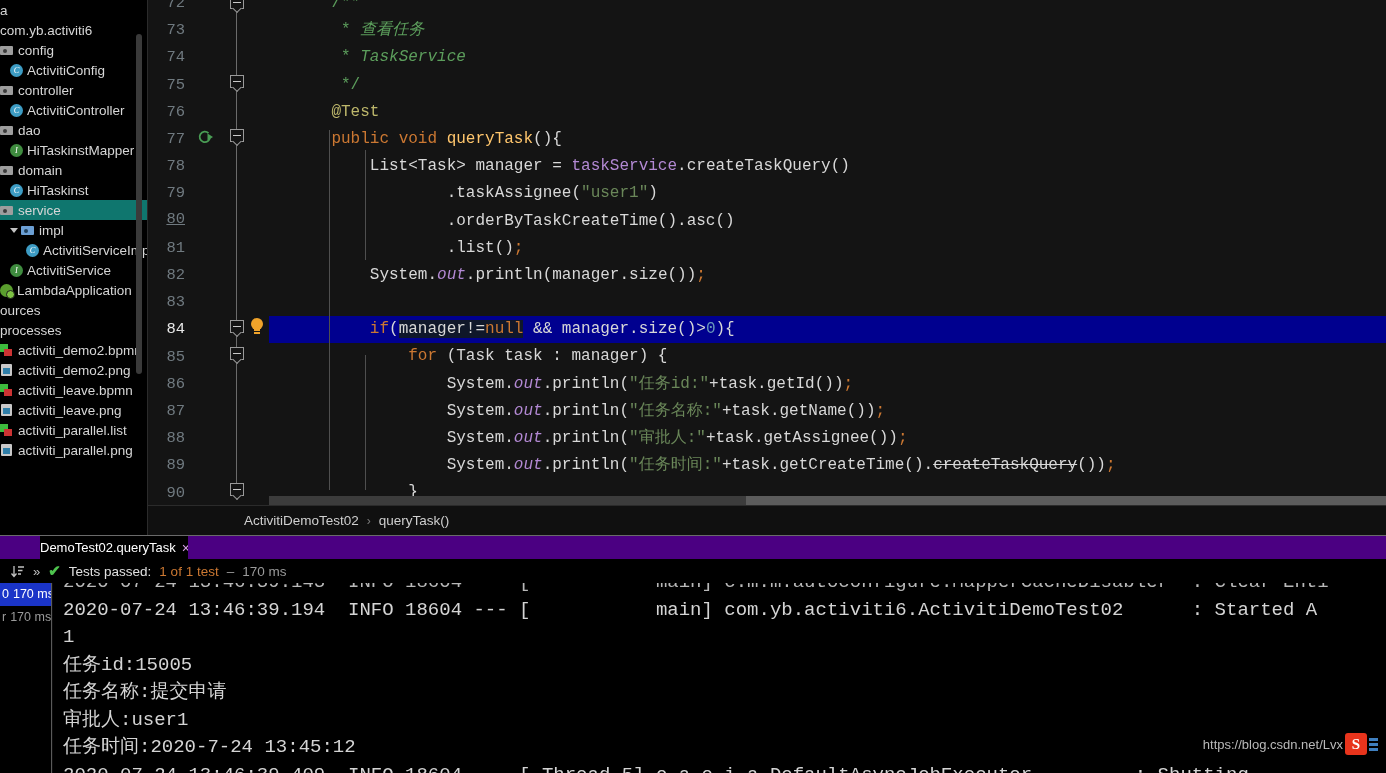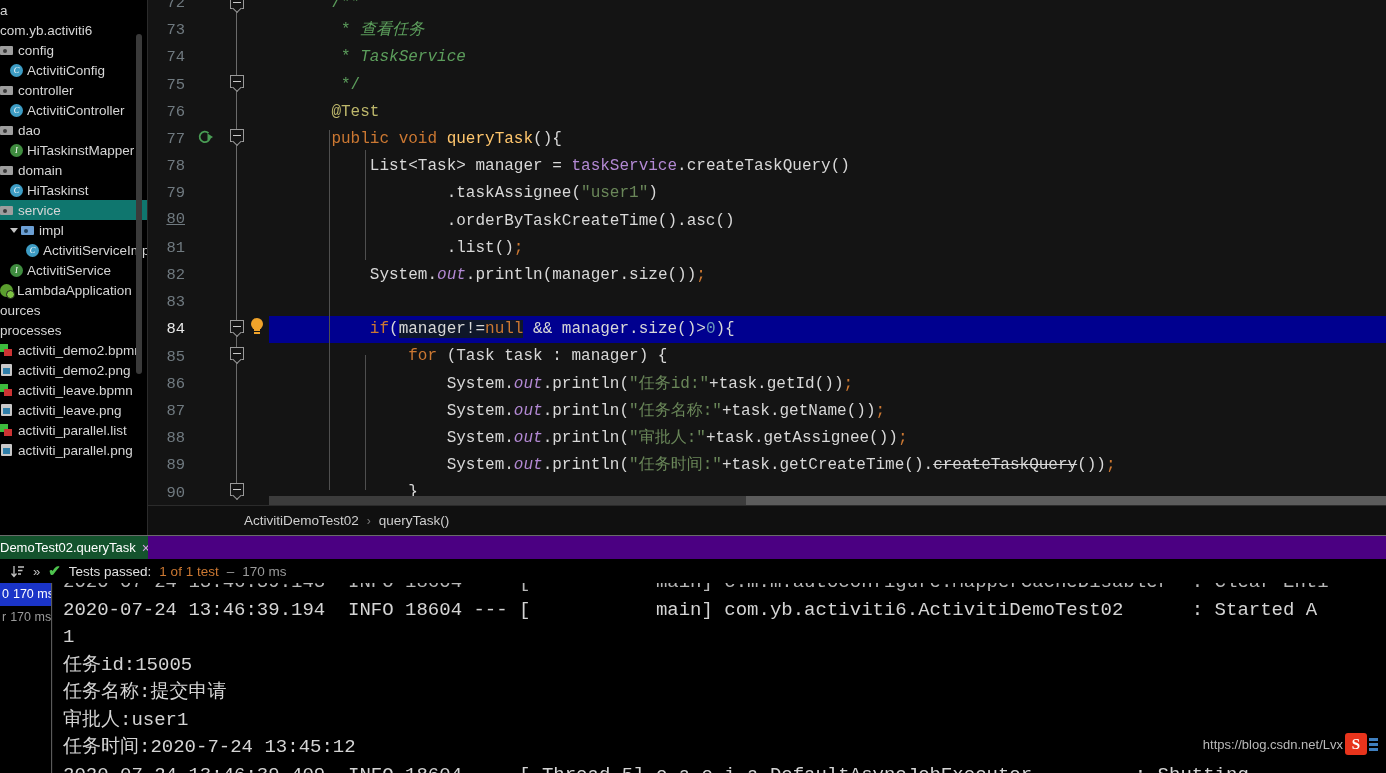--- a/index.html
+++ b/index.html
@@ -148,22 +148,22 @@
     border-top:1px solid #2b2b2b;
   }
   .bc-sep { margin:0 8px; color:#7a7a7a; font-size:12px; }
 
   
   .runtab-bar {
     position:absolute; left:0; top:535px; right:0; height:24px; background:#4b0082;
     border-top:1px solid #6a6a6a; display:flex; align-items:center;
   }
   .runtab-active {
-    height:24px; width:148px; background:#14532d; display:flex; align-items:center;
-    padding-left:0px; font-size:13px; color:#ffffff; white-space:nowrap; overflow:hidden;
+    height:24px; width:148px; background:#000000; display:flex; align-items:center;
+    padding-left:0px; font-size:13px; color:#ffffff; white-space:nowrap; overflow:hidden;margin-left:40px;
   }
   .runtab-close { color:#d8a0e8; margin-left:6px; font-size:14px; }
 
   
   .test-status {
     position:absolute; left:0; top:559px; right:0; height:24px;
     background:#000; display:flex; align-items:center; font-size:13.5px;
     padding-left:10px; color:#d6d6d6; gap:8px;
   }
   .sort-icon { width:15px;height:15px; position:relative; flex:none; }

